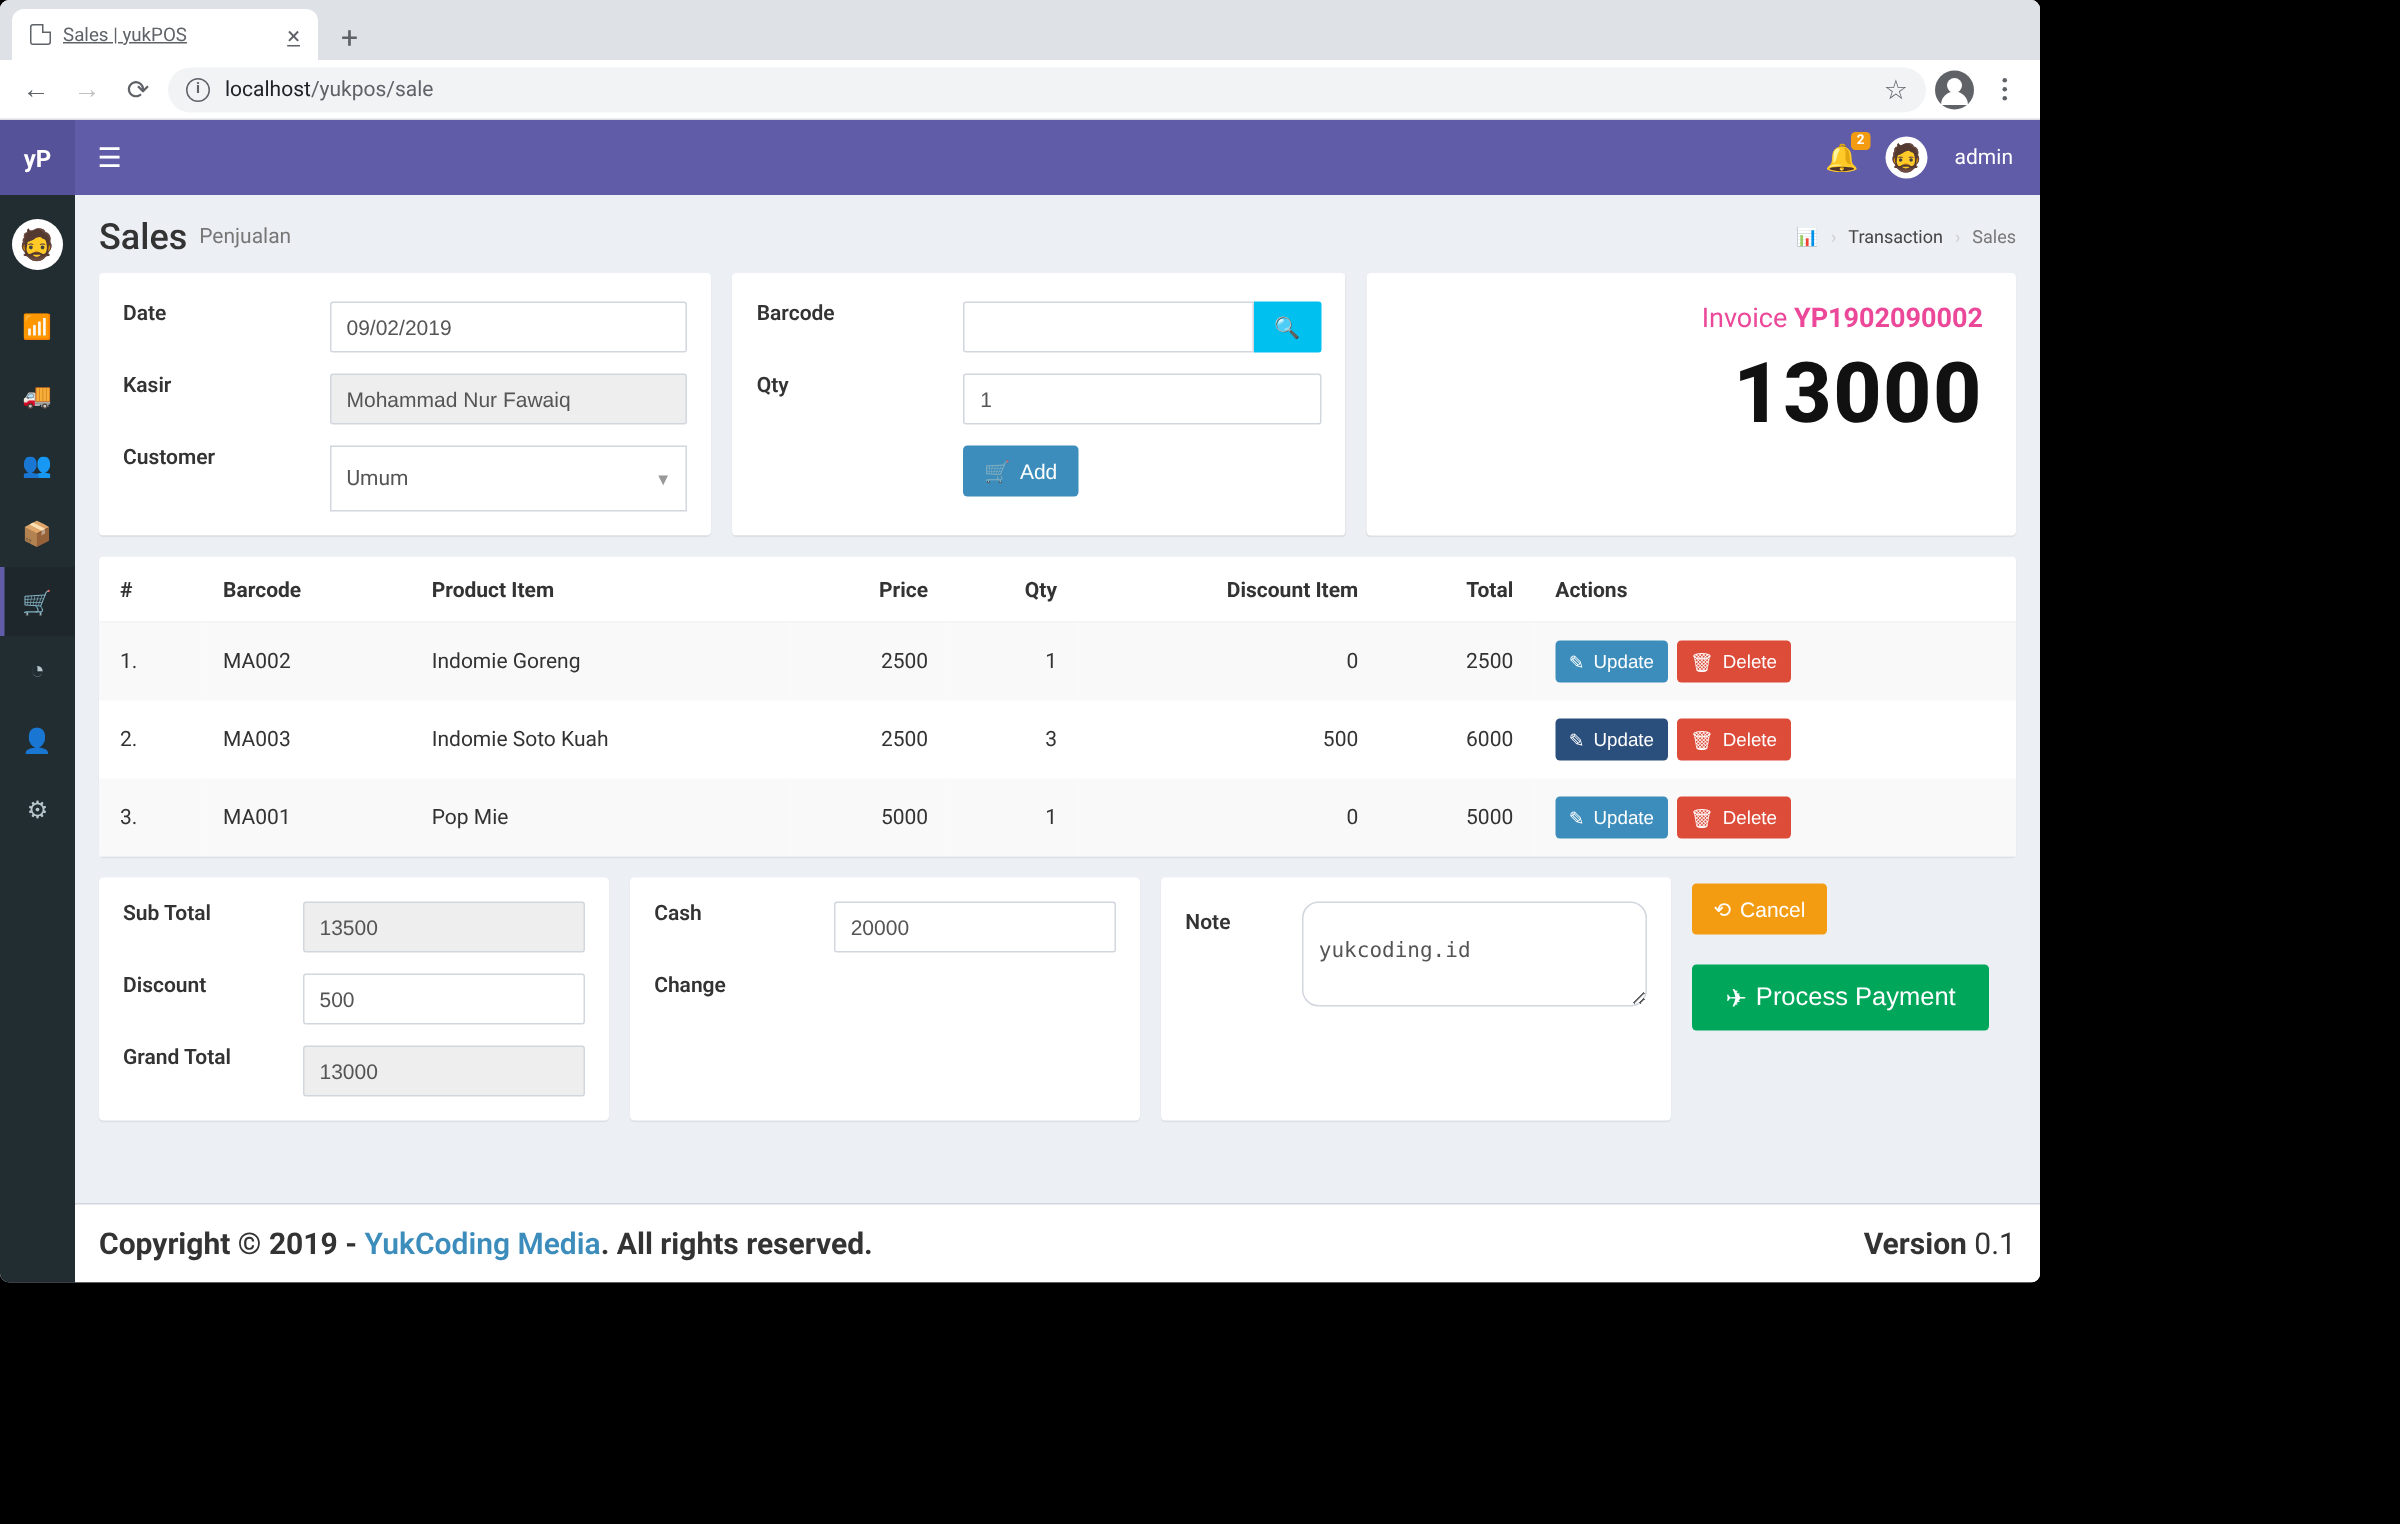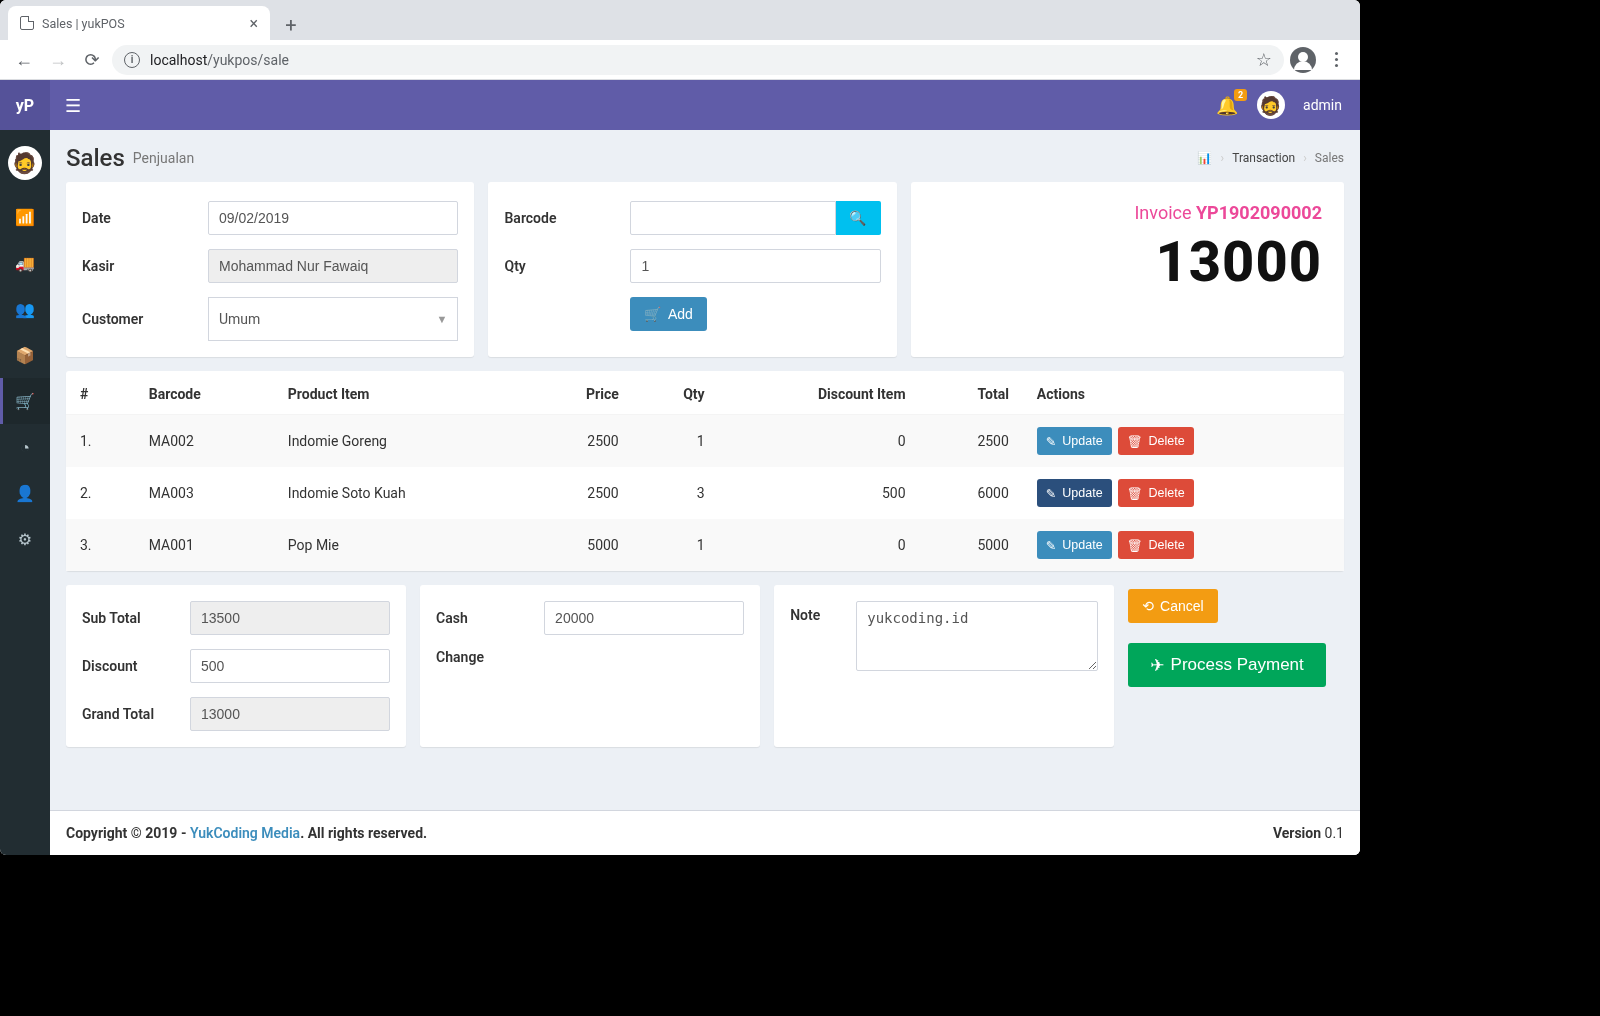--- a/index.html
+++ b/index.html
@@ -23,28 +23,29 @@
   .browser-tabs {
     height: 40px;
     background: #dee1e6;
     display: flex;
     align-items: flex-end;
     padding-left: 8px;
   }
   .tab {
     background: #fff;
     height: 34px;
-    width: 262px;
+    width: 204px;
     border-radius: 8px 8px 0 0;
     display: flex;
     align-items: center;
     padding: 0 12px;
     gap: 8px;
     font-size: 12.5px;
     color: #5f6368;
+    text-decoration: underline;
   }
   .tab .doc-icon {
     width: 14px; height: 14px;
     border: 1px solid #5f6368;
     border-radius: 2px;
     position: relative;
   }
   .tab .doc-icon::after {
     content:''; position:absolute; top:-1px; right:-1px;
     width:5px; height:5px; background:#fff; border-left:1px solid #5f6368; border-bottom:1px solid #5f6368;
@@ -209,37 +210,37 @@
   }
   .box {
     background:#fff;
     border-radius:3px;
     border-top:3px solid #d2d6de00;
     box-shadow: 0 1px 1px rgba(0,0,0,0.08);
     flex:1;
   }
   .box-body { padding: 16px; }
   .form-row {
-    display:flex; align-items:center; margin-bottom:14px; gap:16px;
+    display:flex; align-items:flex-start; margin-bottom:14px; gap:28px;
   }
   .form-row:last-child { margin-bottom:0; }
   .form-row label { width:110px; font-weight:600; font-size:14px; }
   .form-row .control { flex:1; }
   input[type=text], select, textarea {
     width:100%;
     border:1px solid #d2d6de;
     height:34px;
     padding: 0 10px;
     font-size:14px;
     border-radius:2px;
     background:#fff;
     color:#555;
   }
   input[readonly] { background:#eee; }
-  textarea { height:70px; padding:8px 10px; resize:both; }
+  textarea { height:70px; padding:24px 10px; resize:both;border-radius:11px; }
   .select {
     display:flex; align-items:center; justify-content:space-between;
     border:1px solid #d2d6de; height:44px; padding:0 10px;
     background:#fff; font-size:14px; color:#555;
   }
   .select .caret { color:#999; font-size:11px; }
 
   .input-group { display:flex; }
   .input-group input { flex:1; border-radius:2px 0 0 2px; }
   .input-group .btn { border-radius: 0 2px 2px 0; height:34px; }
@@ -302,21 +303,21 @@
     display:flex; flex-direction:column; gap:20px;
     padding-top:4px;
   }
 
   
   .footer {
     margin-top:auto;
     background:#fff;
     border-top:1px solid #d2d6de;
     padding:14px 16px;
-    font-size:14px;
+    font-size:20px;
     display:flex;
     align-items:center;
   }
   .footer .right { margin-left:auto; }
   .footer a { color:#3c8dbc; text-decoration:none; font-weight:600;}
 </style>
 </head>
 <body>
 
 <div class="viewport">

